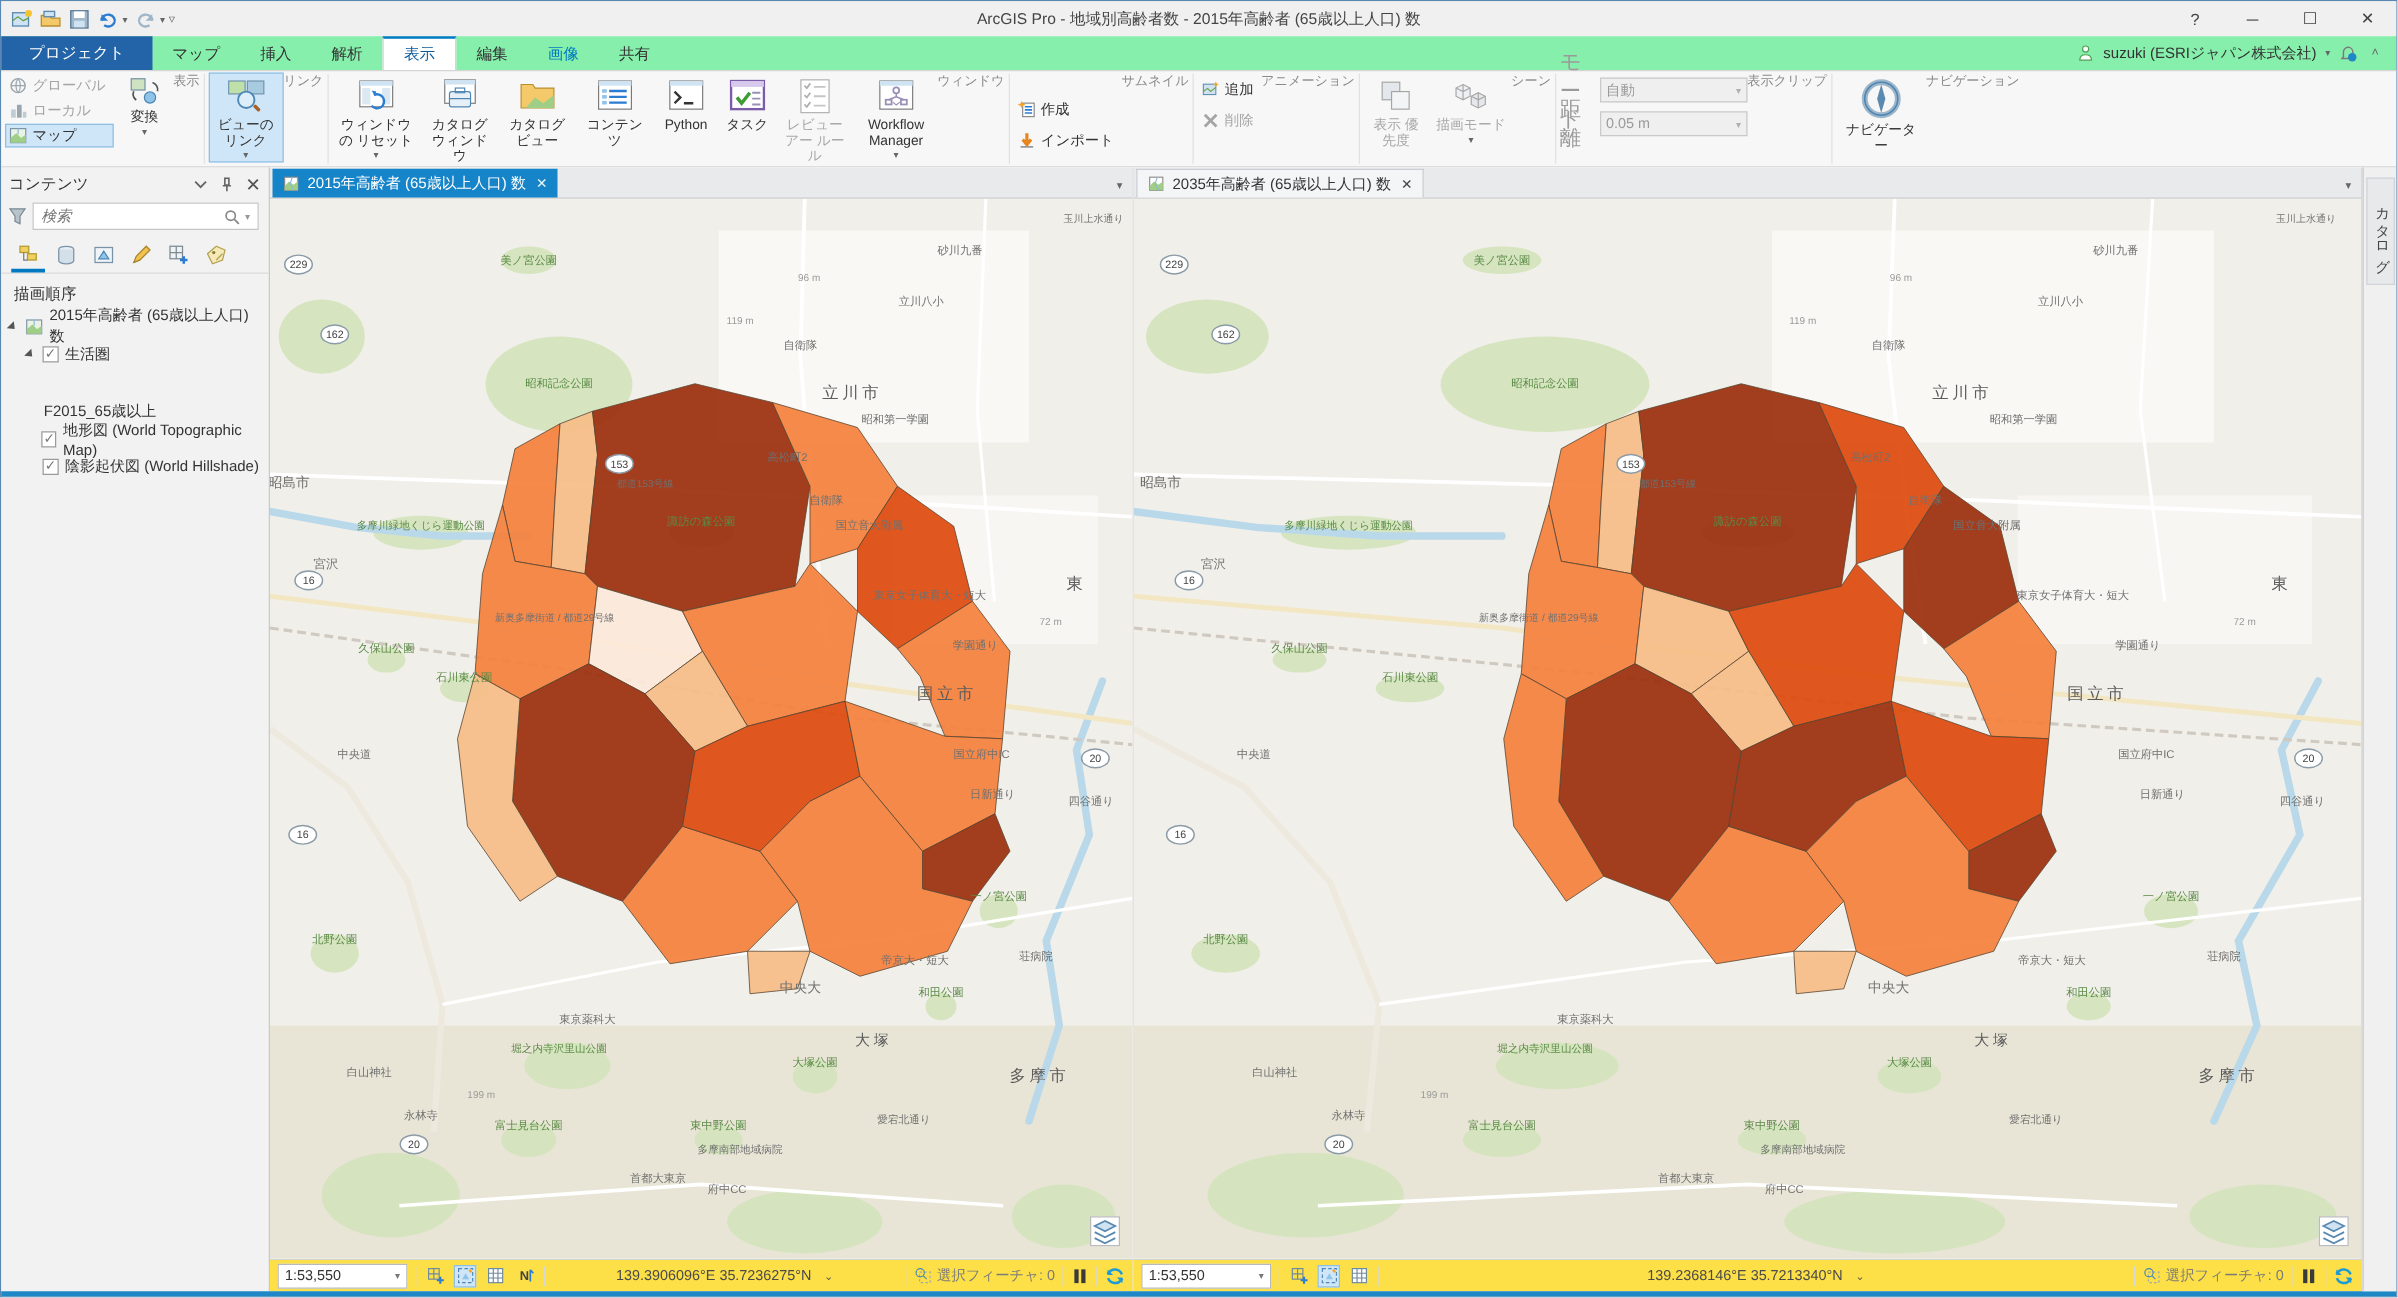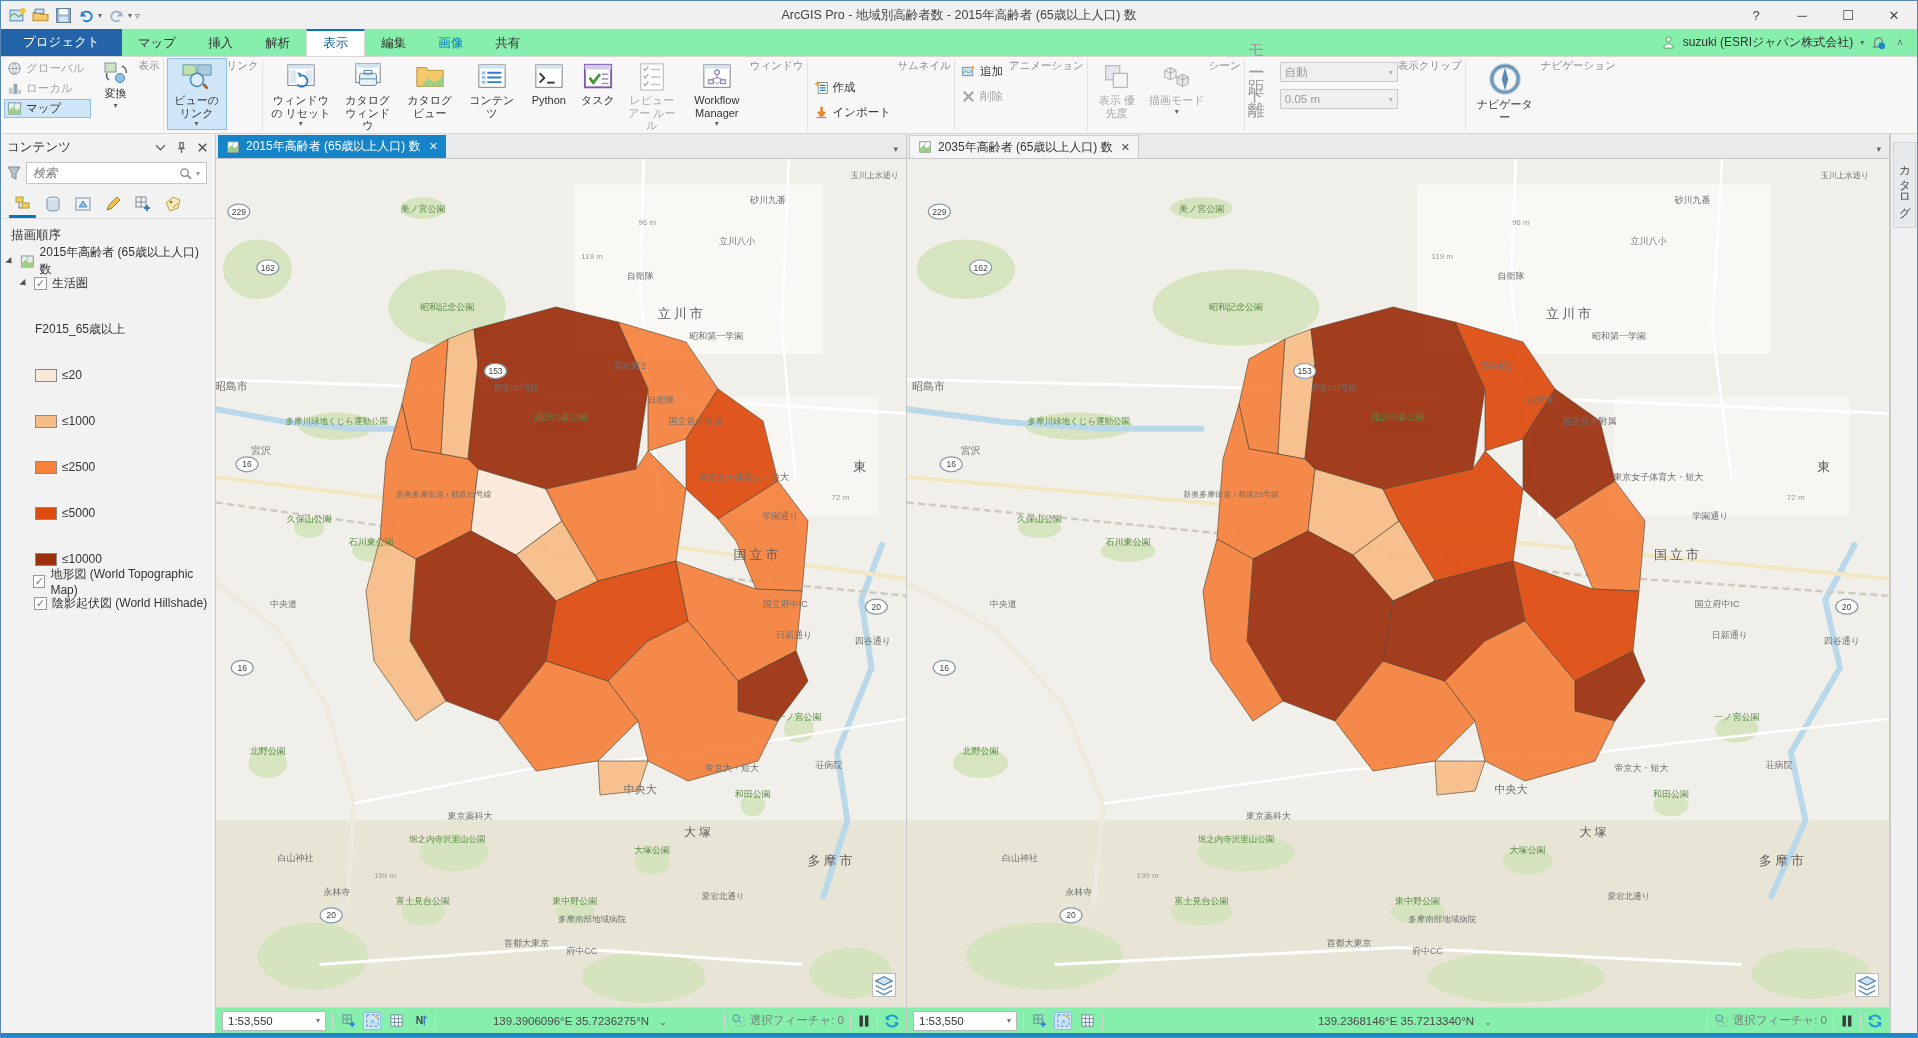--- a/index.html
+++ b/index.html
@@ -82,21 +82,21 @@
   .vtab .ic { width:14px; height:14px; flex-shrink:0; }
   .vtab.on { background:#1584c8; color:#fff; }
   .vtab.off { background:#f4f5f6; color:#333; border:1px solid #c9cdd2; border-bottom:none; }
   .vtab .x { font-size:11px; opacity:.9; padding-left:2px; }
   .vt-more { margin-left:auto; color:#666; font-size:9px; padding:0 8px 4px; }
   .mapwrap { flex:1; position:relative; overflow:hidden; background:#f1efe9; }
   .mapwrap svg { position:absolute; inset:0; }
   .float-btn { position:absolute; right:10px; bottom:10px; width:24px; height:24px; background:#fff; border:1px solid #bbb; display:flex; align-items:center; justify-content:center; }
   .float-btn .ic { width:16px; height:16px; }
 
-  .statusbar { height:26px; background:#86efac; border-top:1px solid #d5d5d5; display:flex; align-items:center; padding:0 6px; gap:6px; flex-shrink:0; color:#4a4a4a; }
+  .statusbar { height:26px; background:#fde047; border-top:1px solid #d5d5d5; display:flex; align-items:center; padding:0 6px; gap:6px; flex-shrink:0; color:#4a4a4a; }
   .scalebox { width:104px; height:20px; background:#fff; border:1px solid #b9b9b9; display:flex; align-items:center; padding:0 5px; font-size:11.5px; color:#333; }
   .scalebox .arr { margin-left:auto; font-size:8px; color:#777; }
   .sbsep { width:1px; height:16px; background:#d8d8d8; }
   .sbic { width:18px; height:18px; display:flex; align-items:center; justify-content:center; border:1px solid transparent; }
   .sbic.hl { background:#cfe6f8; border-color:#8fc0e4; }
   .sbic .ic { width:15px; height:15px; }
   .coords { flex:1; text-align:center; font-size:11.5px; color:#4a4a4a; white-space:nowrap; }
   .coords .chev { font-size:9px; color:#555; margin-left:10px; }
   .selgrp { display:flex; align-items:center; gap:4px; color:#7a7a7a; font-size:11.5px; white-space:nowrap; }
   .selgrp .ic { width:15px; height:15px; }
@@ -588,42 +588,20 @@
         <div class="trow ind1">
           <span class="tw">
               <span class="tri"></span>
             </span>
           <span class="cbx">✓</span>
           <span>生活圏</span>
         </div>
         <div class="trow ind2">
           <span>F2015_65歳以上</span>
         </div>
-        <div id="legend-rows">
-            <div class="trow ind2">
-              <span class="swatch" style="background:#fce8d9"></span>
-              <span>≤20</span>
-            </div>
-            <div class="trow ind2">
-              <span class="swatch" style="background:#f6bd87"></span>
-              <span>≤1000</span>
-            </div>
-            <div class="trow ind2">
-              <span class="swatch" style="background:#f5813d"></span>
-              <span>≤2500</span>
-            </div>
-            <div class="trow ind2">
-              <span class="swatch" style="background:#de4b0e"></span>
-              <span>≤5000</span>
-            </div>
-            <div class="trow ind2">
-              <span class="swatch" style="background:#9c2f0e"></span>
-              <span>≤10000</span>
-            </div>
-          </div>
         <div id="basemap-rows">
             <div class="trow ind1">
               <span class="tw"></span>
               <span class="cbx">✓</span>
               <span>地形図 (World Topographic Map)</span>
             </div>
             <div class="trow ind1">
               <span class="tw"></span>
               <span class="cbx">✓</span>
               <span>陰影起伏図 (World Hillshade)</span>

